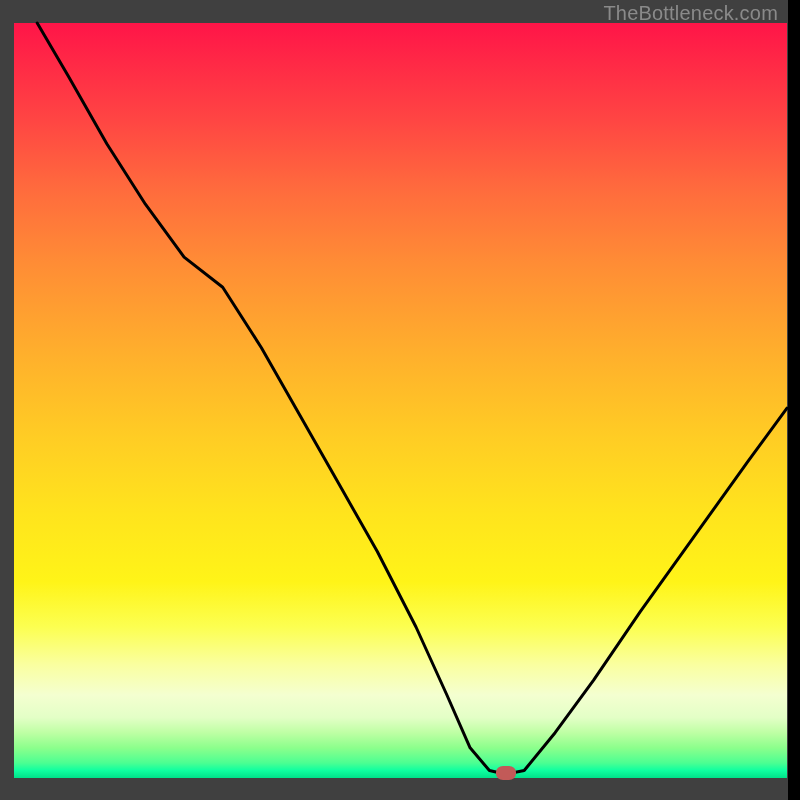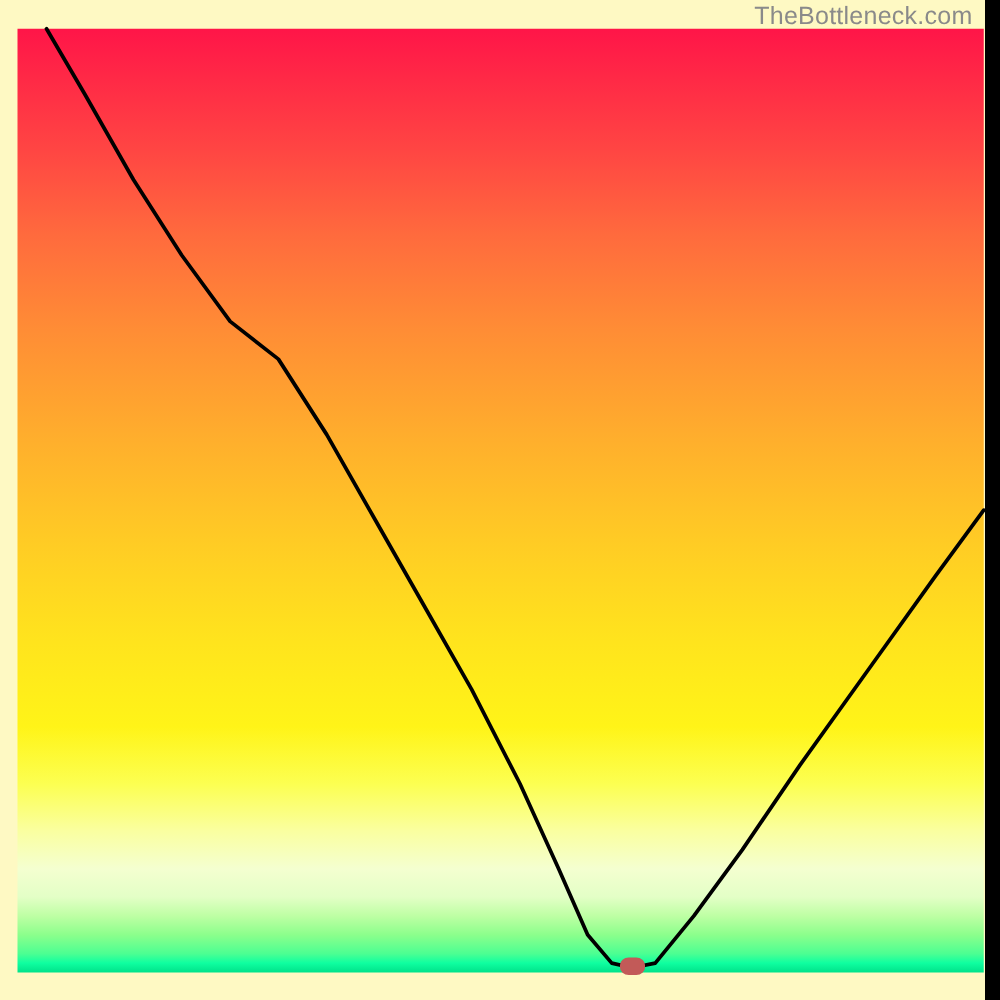--- a/index.html
+++ b/index.html
@@ -8,21 +8,21 @@
     width: 800px;
     height: 800px;
     background: #000;
     font-family: Arial, Helvetica, sans-serif;
     overflow: hidden;
   }
   .stage {
     position: relative;
     width: 788px;
     height: 800px;
-    background: #fef9c3;
+    background: #404040;
   }
   .plot-area {
     position: absolute;
     left: 14px;
     top: 23px;
     width: 773px;
     height: 755px;
   }
   .gradient-bg {
     position: absolute;

